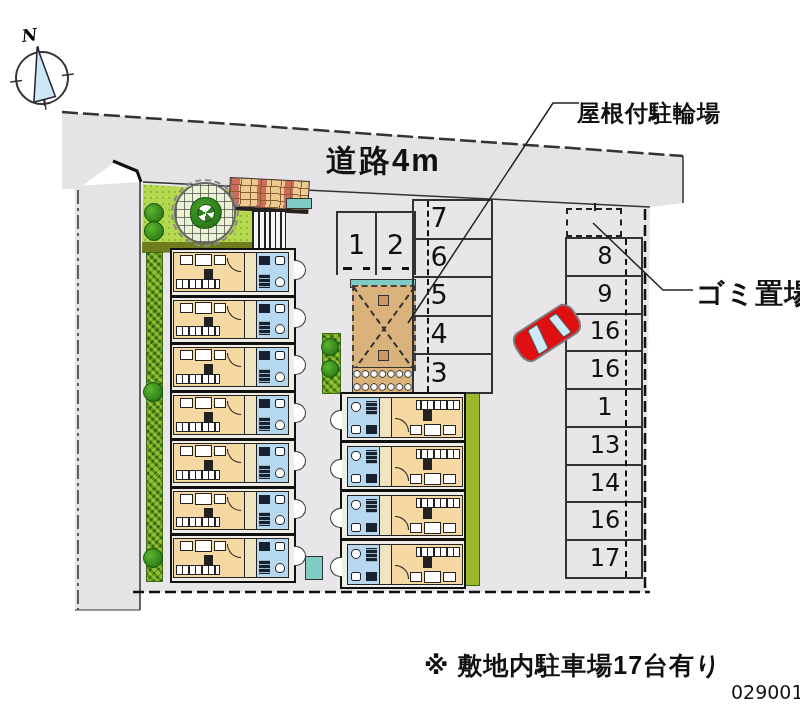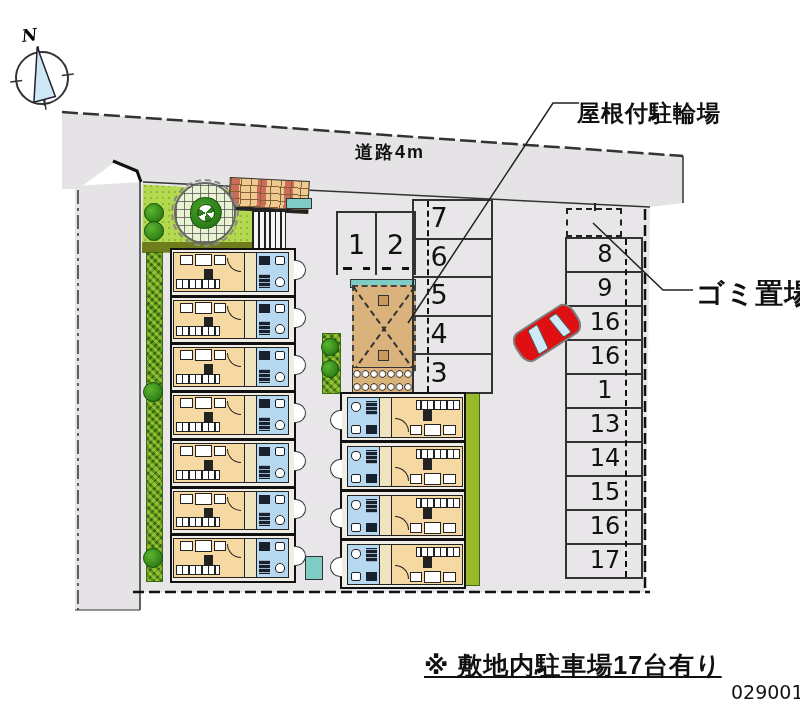--- a/index.html
+++ b/index.html
@@ -4,24 +4,24 @@
 <style>
   html,body{margin:0;padding:0;background:#fff;}
   .canvas{position:relative;width:800px;height:727px;background:#fff;overflow:hidden;
           font-family:"Liberation Sans","DejaVu Sans",sans-serif;color:#111;}
   .abs{position:absolute;}
   svg{position:absolute;left:0;top:0;}
   .overlay{pointer-events:none;z-index:40;}
 
   
   .lbl{position:absolute;z-index:45;white-space:nowrap;color:#111;}
-  .lbl-road{left:326px;top:140px;font-size:18px;font-weight:600;letter-spacing:2px;margin-left:29px;}
+  .lbl-road{left:326px;top:140px;font-size:31px;font-weight:600;letter-spacing:2px;}
   .lbl-bike{left:577px;top:86px;font-size:23px;font-weight:700;letter-spacing:1px;margin-top:12px;}
   .lbl-garbage{left:696px;top:275px;font-size:28px;font-weight:700;letter-spacing:1px;}
-  .lbl-note{left:424px;top:649px;font-size:25px;font-weight:700;letter-spacing:1px;text-decoration:underline;}
+  .lbl-note{left:424px;top:649px;font-size:25px;font-weight:700;letter-spacing:1px;}
   .lbl-code{left:731px;top:681px;font-size:19px;font-family:"DejaVu Sans",sans-serif;}
 
   
   .grass{left:142px;top:183px;width:126px;height:70px;z-index:5;
     background:var(--c-grass,#b5d94e);
     background-image:radial-gradient(rgba(50,100,10,.28) 1px,transparent 1.5px);
     background-size:6px 6px;
     clip-path:polygon(1% 2%,92% 12%,98% 78%,85% 97%,0 100%);}
   .grass::after{content:"";position:absolute;left:0;right:5%;bottom:0;height:11px;background:#6f7d1c;}
   .pergola{left:174px;top:182px;width:58px;height:58px;z-index:6;border-radius:50%;
@@ -242,23 +242,20 @@
       <div class="stall">
         <span class="num">1</span>
       </div>
       <div class="stall">
         <span class="num">13</span>
       </div>
       <div class="stall">
         <span class="num">14</span>
       </div>
       <div class="stall">
-        <span class="num">15</span>
-      </div>
-      <div class="stall">
         <span class="num">16</span>
       </div>
       <div class="stall">
         <span class="num">17</span>
       </div>
     </div>
   <div class="abs garbage">
     <i></i>
   </div>
 

